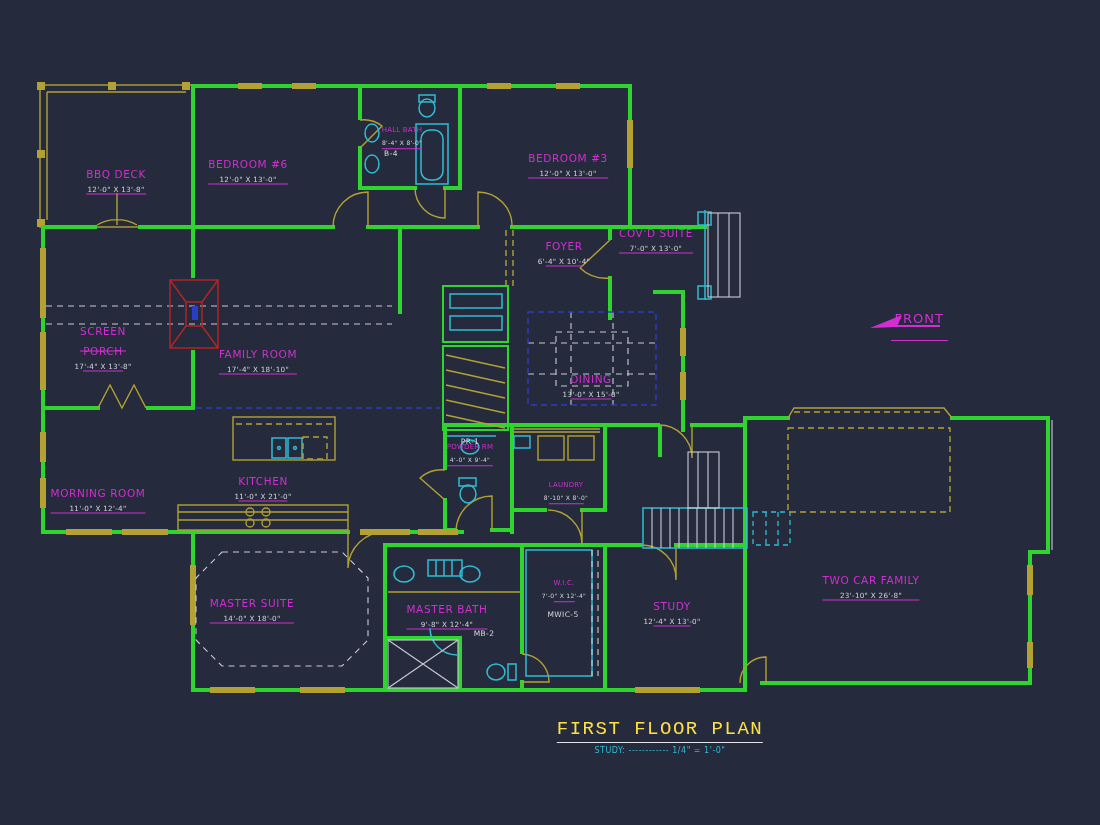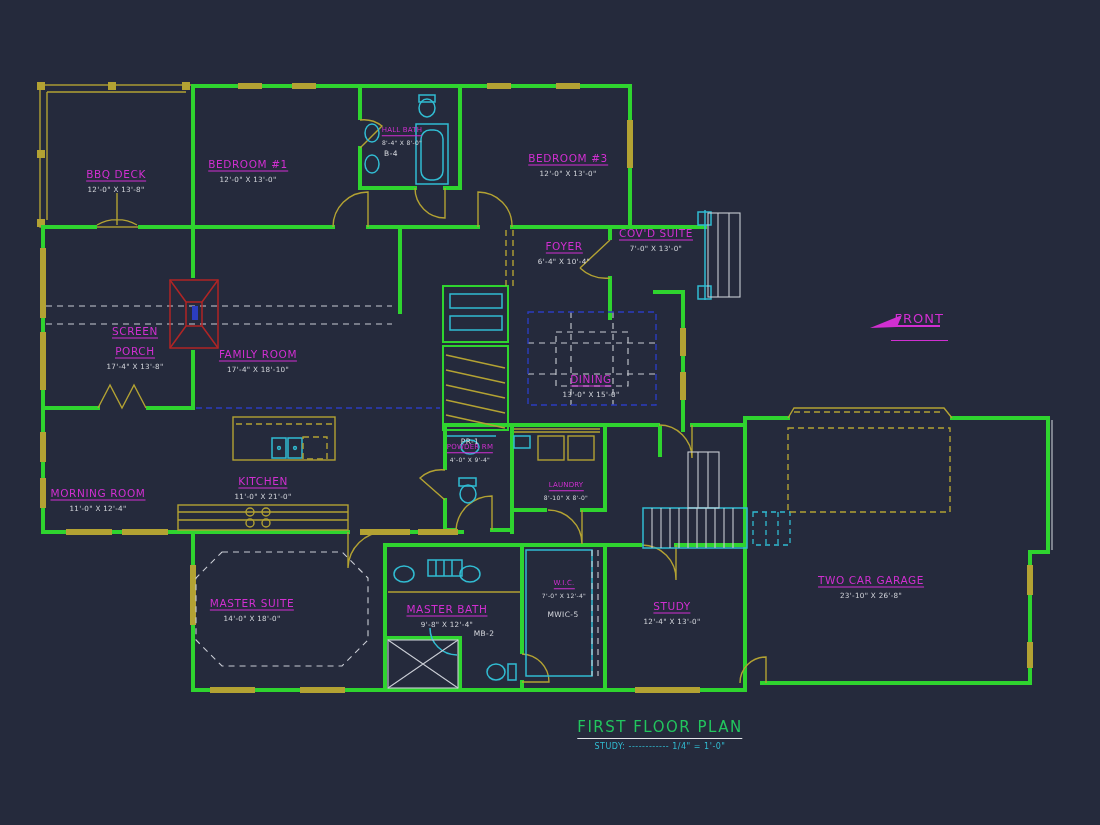--- a/index.html
+++ b/index.html
@@ -17,36 +17,36 @@
   .cy{stroke:var(--fixture_cyan,#31bcd2);stroke-width:1.5;fill:none;}
   .cyd{stroke:var(--fixture_cyan,#31bcd2);stroke-width:1.3;fill:none;stroke-dasharray:5 4;}
   .wh{stroke:#c9ccd4;stroke-width:1.1;fill:none;}
   .whd{stroke:#c9ccd4;stroke-width:1.1;fill:none;stroke-dasharray:6 5;}
   .bld{stroke:var(--rug_blue,#2b3dc0);stroke-width:1.4;fill:none;stroke-dasharray:6 4;}
   .red{stroke:var(--fireplace_red,#b02525);stroke-width:1.5;fill:none;}
   .post{fill:var(--accent_yellow,#b3a233);}
   .room-label{position:absolute;transform:translate(-50%,-50%);text-align:center;line-height:1.25;z-index:5;}
   .room-name{
     display:inline;color:var(--label_magenta,#d12fd1);font-size:10.5px;letter-spacing:.6px;
-    border-bottom:1.2px solid var(--label_magenta,#d12fd1);padding-bottom:1px;white-space:normal;
+    border-bottom:1.2px solid var(--label_magenta,#d12fd1);padding-bottom:14px;white-space:normal;
   }
   .room-dims{color:#d4d6dc;font-size:7.2px;letter-spacing:.3px;margin-top:2px;white-space:nowrap;}
   .room-label.small .room-name{font-size:7px;letter-spacing:.2px;}
   .room-label.small .room-dims{font-size:6px;}
-  .room-label.narrow{width:62px;margin-left:32px;}
+  .room-label.narrow{width:62px;}
   .code-label{position:absolute;transform:translate(-50%,-50%);color:#d4d6dc;font-size:7.5px;letter-spacing:.4px;z-index:5;}
   .front{position:absolute;left:868px;top:308px;width:80px;text-align:right;z-index:5;}
   .front-text{
     color:var(--label_magenta,#d12fd1);font-size:13px;letter-spacing:1px;
     border-bottom:1.2px solid var(--label_magenta,#d12fd1);padding:0 4px 14px 4px;
   }
   .titleblock{position:absolute;left:660px;top:718px;transform:translateX(-50%);text-align:center;z-index:5;}
   .tb-title{
-    color:#22c55e;font-size:15px;letter-spacing:1.5px;border-bottom:1.3px solid #e2e4e9;
-    padding-bottom:2px;white-space:nowrap;
+    color:#fde047;font-size:19px;letter-spacing:1.5px;border-bottom:1.3px solid #e2e4e9;
+    padding-bottom:2px;white-space:nowrap;font-family:Liberation Mono, monospace;
   }
   .tb-scale{color:var(--fixture_cyan,#31bcd2);font-size:8px;letter-spacing:.5px;margin-top:3px;white-space:nowrap;}
 </style>
 </head>
 <body>
 
 <div class="canvas">
 
   <svg width="1100" height="825" viewBox="0 0 1100 825">
 
@@ -220,21 +220,21 @@
       <polygon points="870,328 902,315 897,327" fill="var(--label_magenta,#d12fd1)"></polygon>
       <path d="M894,326 H940" stroke="var(--label_magenta,#d12fd1)" stroke-width="2" fill="none"></path>
     </g>
   </svg>
 
   <div class="room-label" style="left:116px;top:178px">
     <span class="room-name">BBQ DECK</span>
     <div class="room-dims">12'-0" X 13'-8"</div>
   </div>
   <div class="room-label" style="left:248px;top:168px">
-    <span class="room-name">BEDROOM #1</span>
+    <span class="room-name">BEDROOM #6</span>
     <div class="room-dims">12'-0" X 13'-0"</div>
   </div>
   <div class="room-label small" style="left:402px;top:132px">
     <span class="room-name">HALL BATH</span>
     <div class="room-dims">8'-4" X 8'-0"</div>
   </div>
   <div class="room-label" style="left:568px;top:162px">
     <span class="room-name">BEDROOM #3</span>
     <div class="room-dims">12'-0" X 13'-0"</div>
   </div>
@@ -284,21 +284,21 @@
   </div>
   <div class="room-label small" style="left:564px;top:585px">
     <span class="room-name">W.I.C.</span>
     <div class="room-dims">7'-0" X 12'-4"</div>
   </div>
   <div class="room-label" style="left:672px;top:610px">
     <span class="room-name">STUDY</span>
     <div class="room-dims">12'-4" X 13'-0"</div>
   </div>
   <div class="room-label" style="left:871px;top:584px">
-    <span class="room-name">TWO CAR GARAGE</span>
+    <span class="room-name">TWO CAR FAMILY</span>
     <div class="room-dims">23'-10" X 26'-8"</div>
   </div>
 
   <div class="code-label" style="left:391px;top:153px">B-4</div>
   <div class="code-label" style="left:470px;top:441px">PR-1</div>
   <div class="code-label" style="left:484px;top:633px">MB-2</div>
   <div class="code-label" style="left:563px;top:614px">MWIC-5</div>
 
   <div class="front">
     <span class="front-text">FRONT</span>

